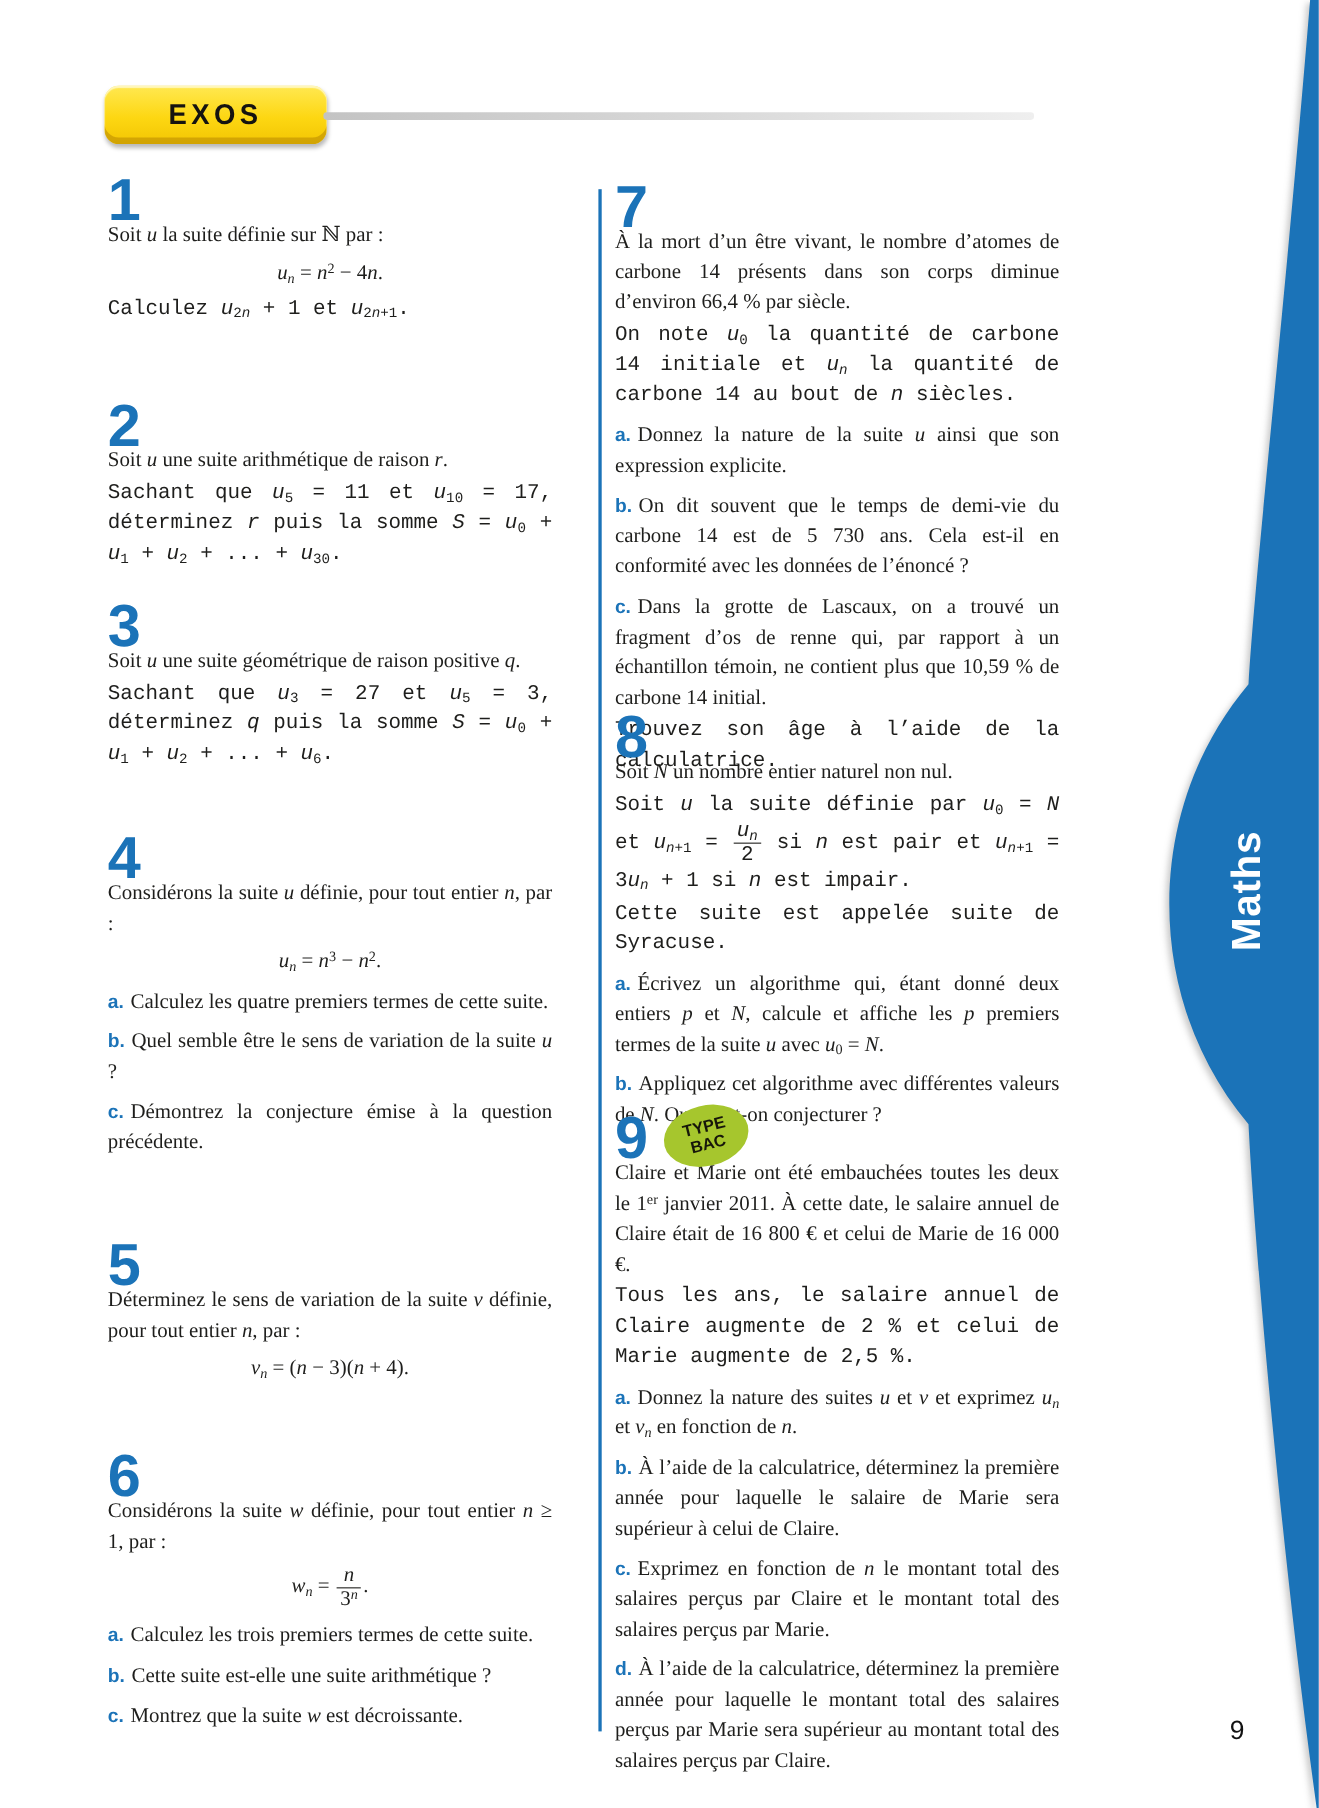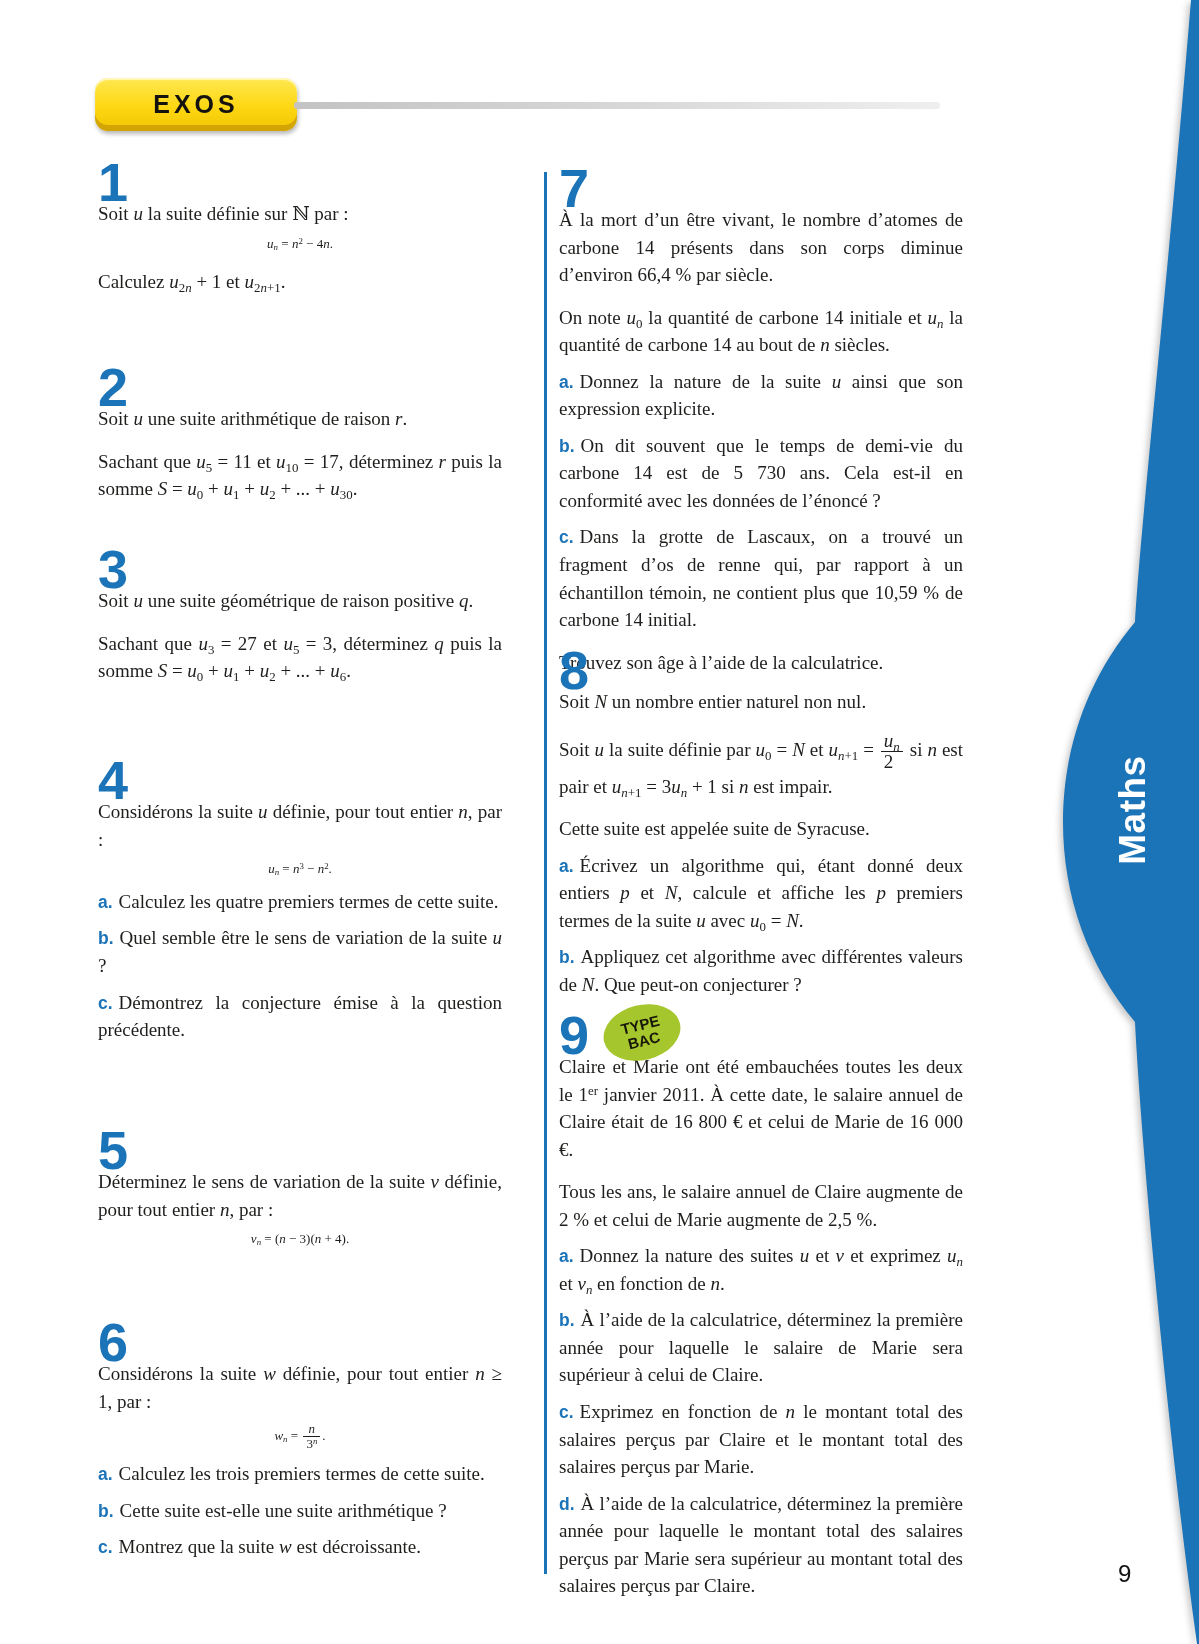--- a/index.html
+++ b/index.html
@@ -61,37 +61,37 @@
     background:#a6c62d; border-radius:50%;
     transform:rotate(-14deg);
     display:flex; flex-direction:column; align-items:center; justify-content:center;
     font-family:"Liberation Sans","DejaVu Sans",sans-serif;
     font-weight:bold; font-size:15px; line-height:1.05; color:#17170a;
   }
 
   .ex-text, .ex-p, .ex-part{
     font-size:19px; line-height:1.45; text-align:justify;margin-top:30px;
   }
-  .ex-p{ margin-top:15px; }
+  .ex-p{ margin-top:2px;font-family:Liberation Mono, monospace; }
   .ex-part{ margin-top:9px; }
   .ex-formula{
-    text-align:center; font-size:13px; line-height:1.45;
+    text-align:center; font-size:19px; line-height:1.45;
     margin:7px 0 5px 0;
   }
   .plabel{
     font-family:"Liberation Sans","DejaVu Sans",sans-serif;
     font-weight:bold; font-size:17.5px; color:#1b73b8;
     margin-right:6px;
   }
   i{ font-style:italic; }
   sub{ font-size:68%; vertical-align:-0.28em; line-height:0; }
   sup{ font-size:68%; vertical-align:0.45em;  line-height:0; }
   .frac{
     display:inline-block; vertical-align:middle;
-    line-height:1.08; margin:0 2px;
+    text-align:center; line-height:1.08; margin:0 2px;
   }
   .frac .fnum,.frac .fden{ display:block; padding:0 3px; }
   .frac .fden{ border-top:1.6px solid #1e1e1c; }
 
   
   .side-band{
     position:absolute; left:0; top:0; width:1199px; height:1644px;
     pointer-events:none;
     filter:drop-shadow(-3px 3px 3px rgba(110,110,110,.38));
   }

